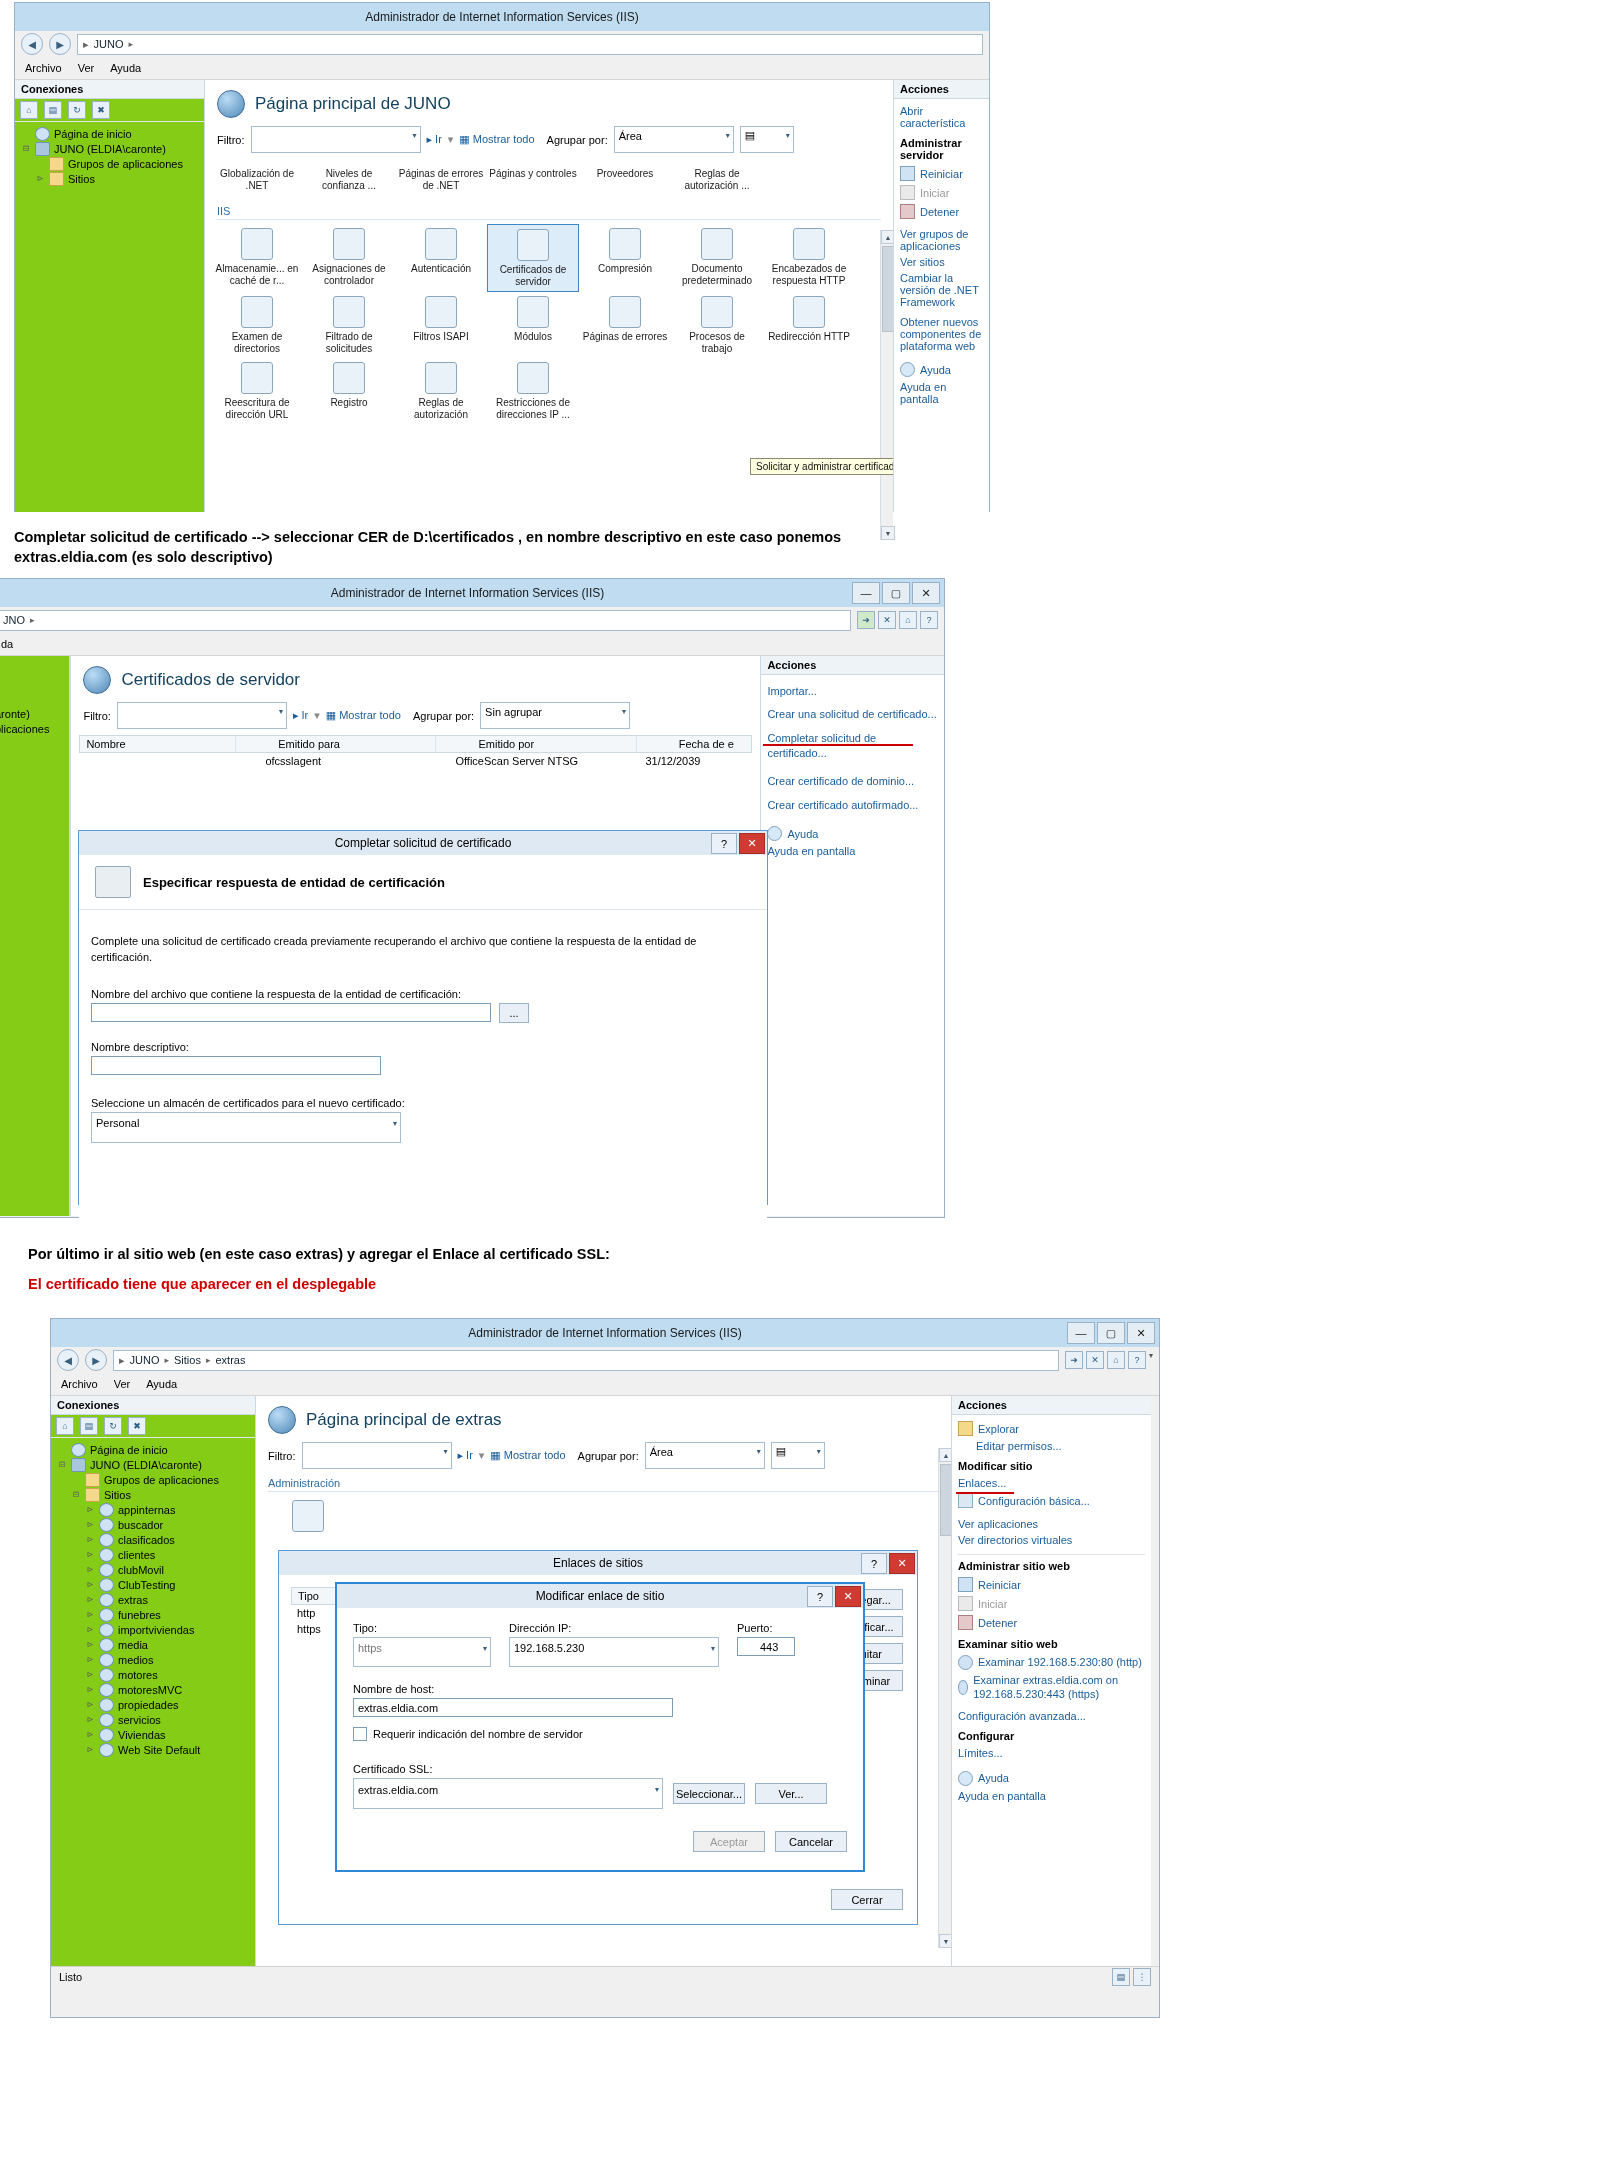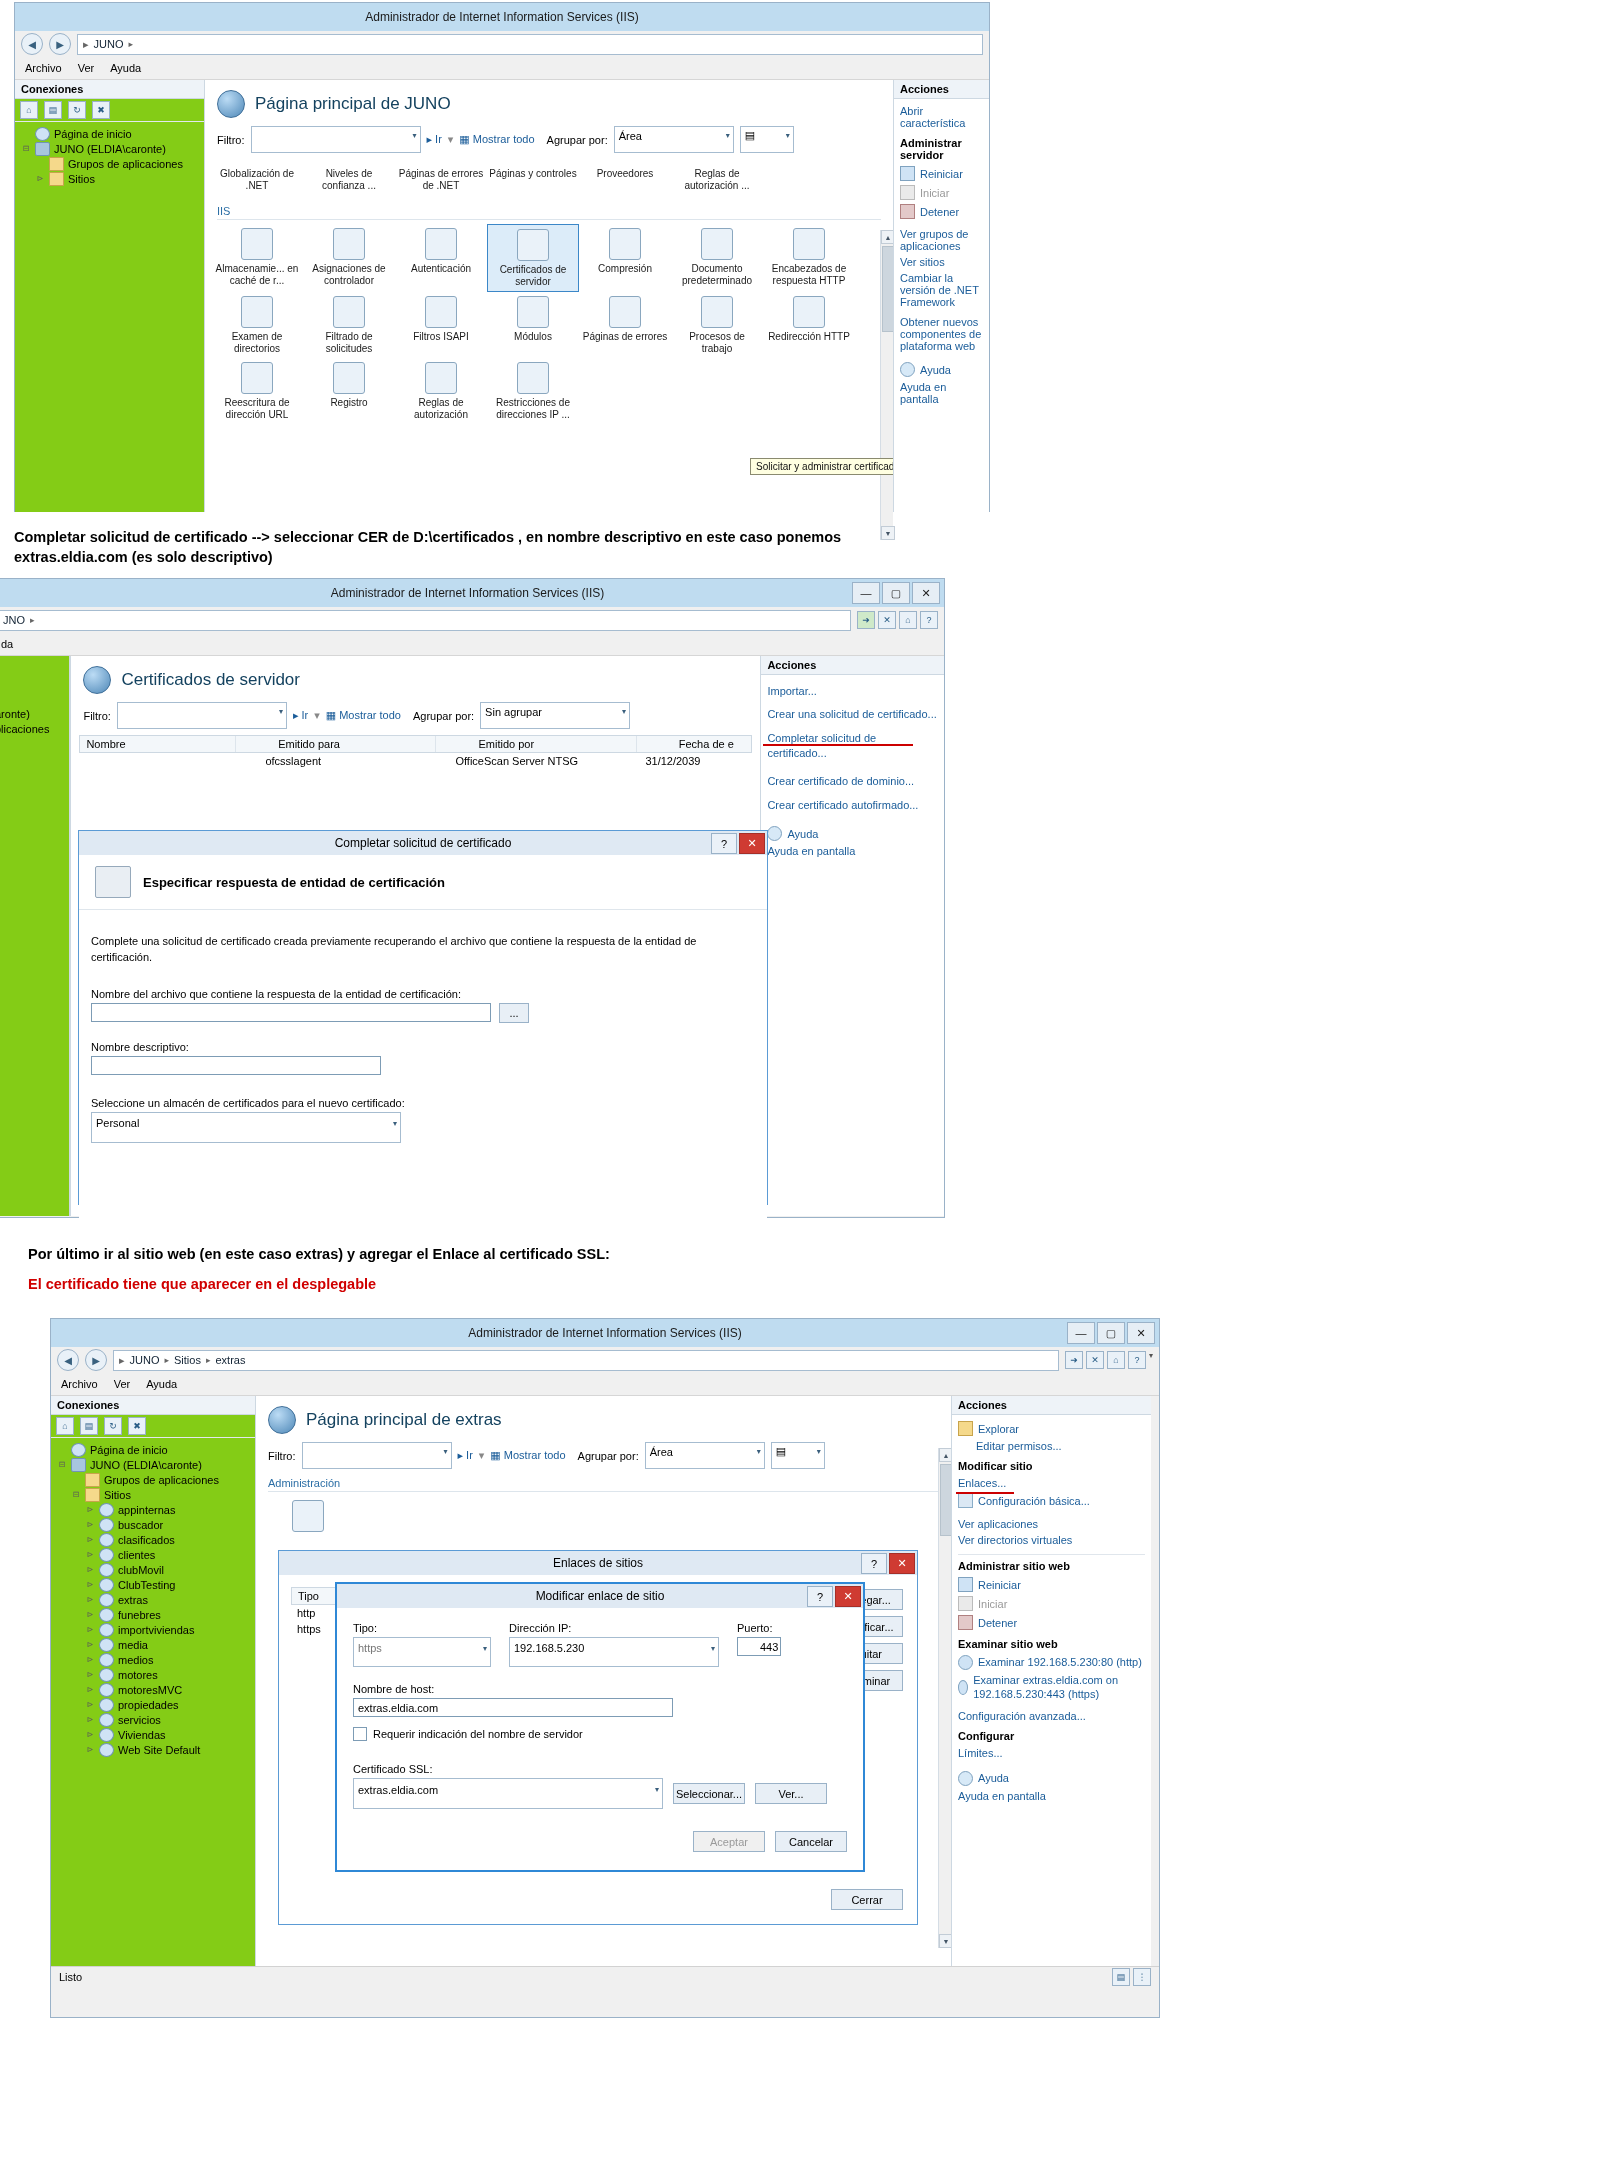--- a/index.html
+++ b/index.html
@@ -706,21 +706,21 @@
             </div>
         </div>
         <div>
           <div class="fieldlabel" style="margin-top:0;">Dirección IP:</div>
           <div class="combo" style="width:190px;height:20px;">
               <span>192.168.5.230</span>
             </div>
         </div>
         <div>
           <div class="fieldlabel" style="margin-top:0;">Puerto:</div>
-          <div class="txtinput" style="width:44px;padding-left:22px;">443</div>
+          <div class="txtinput" style="width:58px;padding-left:22px;">443</div>
         </div>
       </div>
 
       <div class="fieldlabel" style="margin-top:16px;">Nombre de host:</div>
       <div class="txtinput" style="width:320px;">extras.eldia.com</div>
 
       <div style="display:flex;align-items:center;gap:6px;margin-top:10px;">
         <span style="width:12px;height:12px;border:1px solid #7d9cb5;background:#fff;display:inline-block;"></span>
         <span>Requerir indicación del nombre de servidor</span>
       </div>

